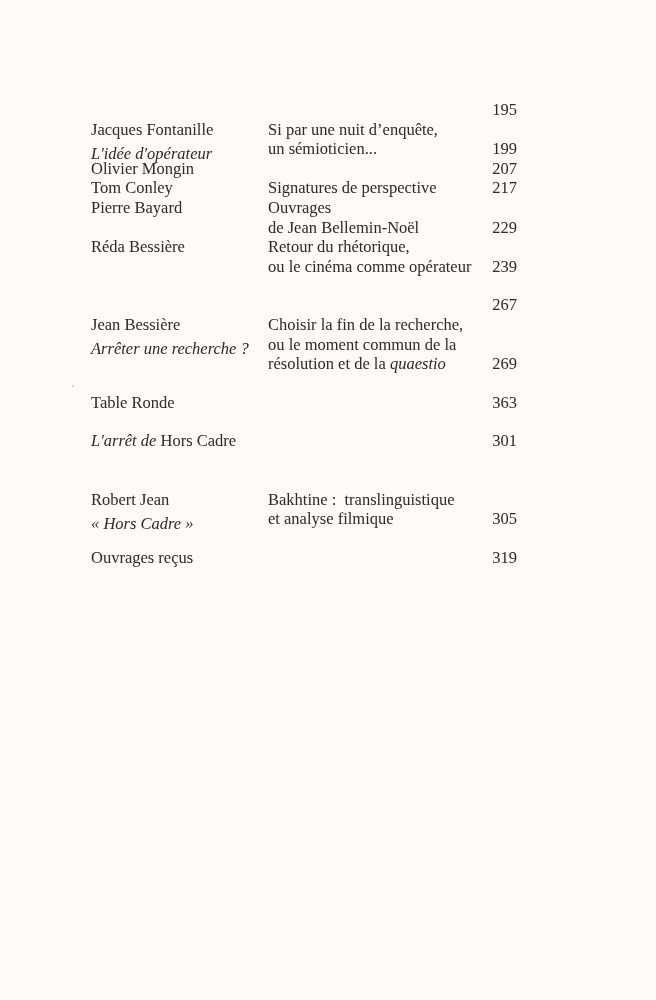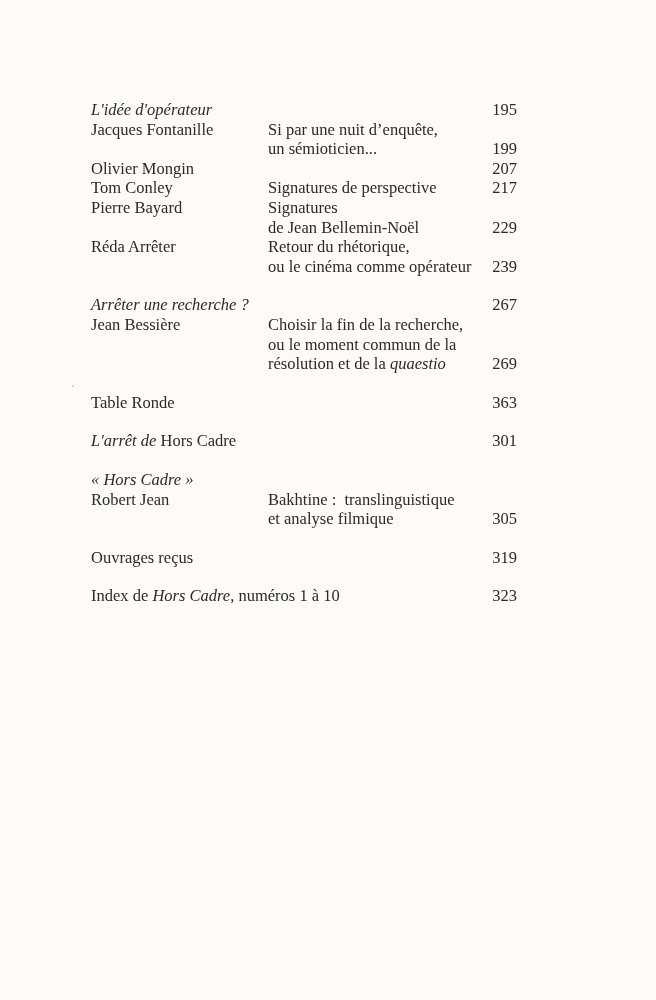--- a/index.html
+++ b/index.html
@@ -40,21 +40,21 @@
       position: absolute;
       left: 177px;
       top: 0;
     }
     .col-page {
       position: absolute;
       right: 0;
       top: 0;
       text-align: right;
     }
-    .italic { font-style: italic; }
+    .italic { font-style: italic; margin-top: 44px; }
     .gap-med { height: 19px; }
     .speck {
       position: absolute;
       left: 72px;
       top: 385px;
       width: 2px;
       height: 2px;
       background: #c8c4be;
       border-radius: 1px;
     }
@@ -93,31 +93,31 @@
     <div class="line">
       <span class="col-author">Tom Conley</span>
       <span class="col-title">Signatures de perspective</span>
       <span class="col-page">217</span>
     </div>
   </div>
 
   <div class="entry">
     <div class="line">
       <span class="col-author">Pierre Bayard</span>
-      <span class="col-title">Signatures</span>
+      <span class="col-title">Ouvrages</span>
     </div>
     <div class="line">
       <span class="col-title">de Jean Bellemin-Noël</span>
       <span class="col-page">229</span>
     </div>
   </div>
 
   <div class="entry">
     <div class="line">
-      <span class="col-author">Réda Arrêter</span>
+      <span class="col-author">Réda Bessière</span>
       <span class="col-title">Retour du rhétorique,</span>
     </div>
     <div class="line">
       <span class="col-title">ou le cinéma comme opérateur</span>
       <span class="col-page">239</span>
     </div>
   </div>
 
   <div class="gap-med"></div>
 
@@ -180,22 +180,16 @@
 
   <div class="entry">
     <div class="line">
       <span class="col-author">Ouvrages reçus</span>
       <span class="col-page">319</span>
     </div>
   </div>
 
   <div class="gap-med"></div>
 
-  <div class="entry">
-    <div class="line">
-      <span class="col-author"><span style="white-space:pre">Index de </span><span class="italic">Hors Cadre</span><span>, numéros 1 à 10</span></span>
-      <span class="col-page">323</span>
-    </div>
-  </div>
 
 </div>
 
 <div class="speck"></div>
 
 </body></html>

